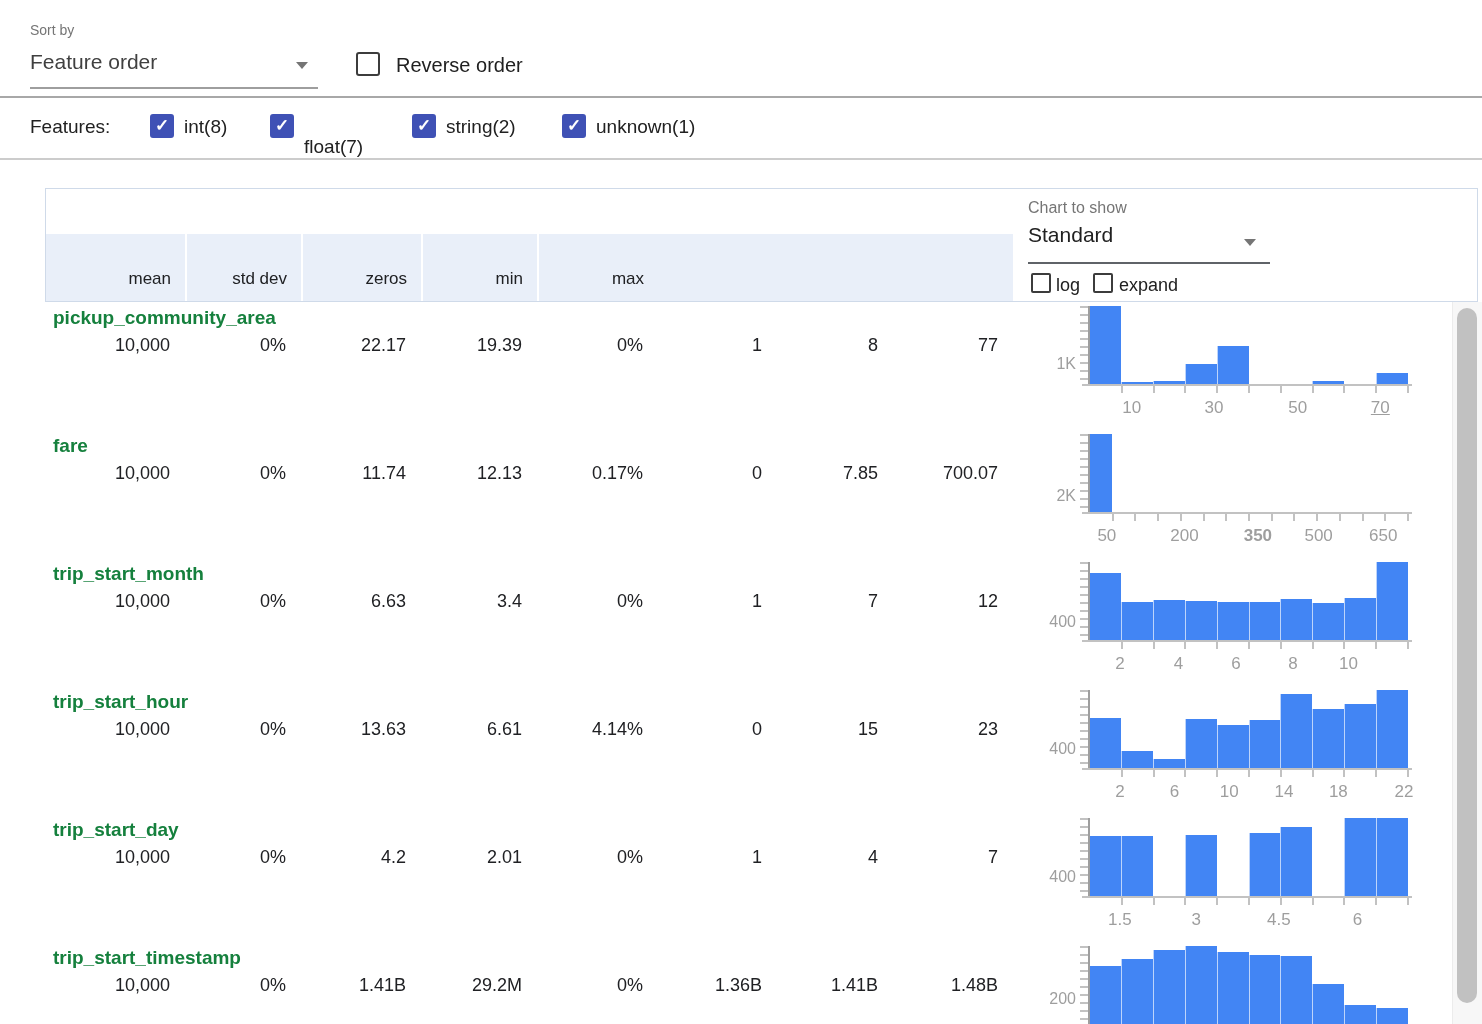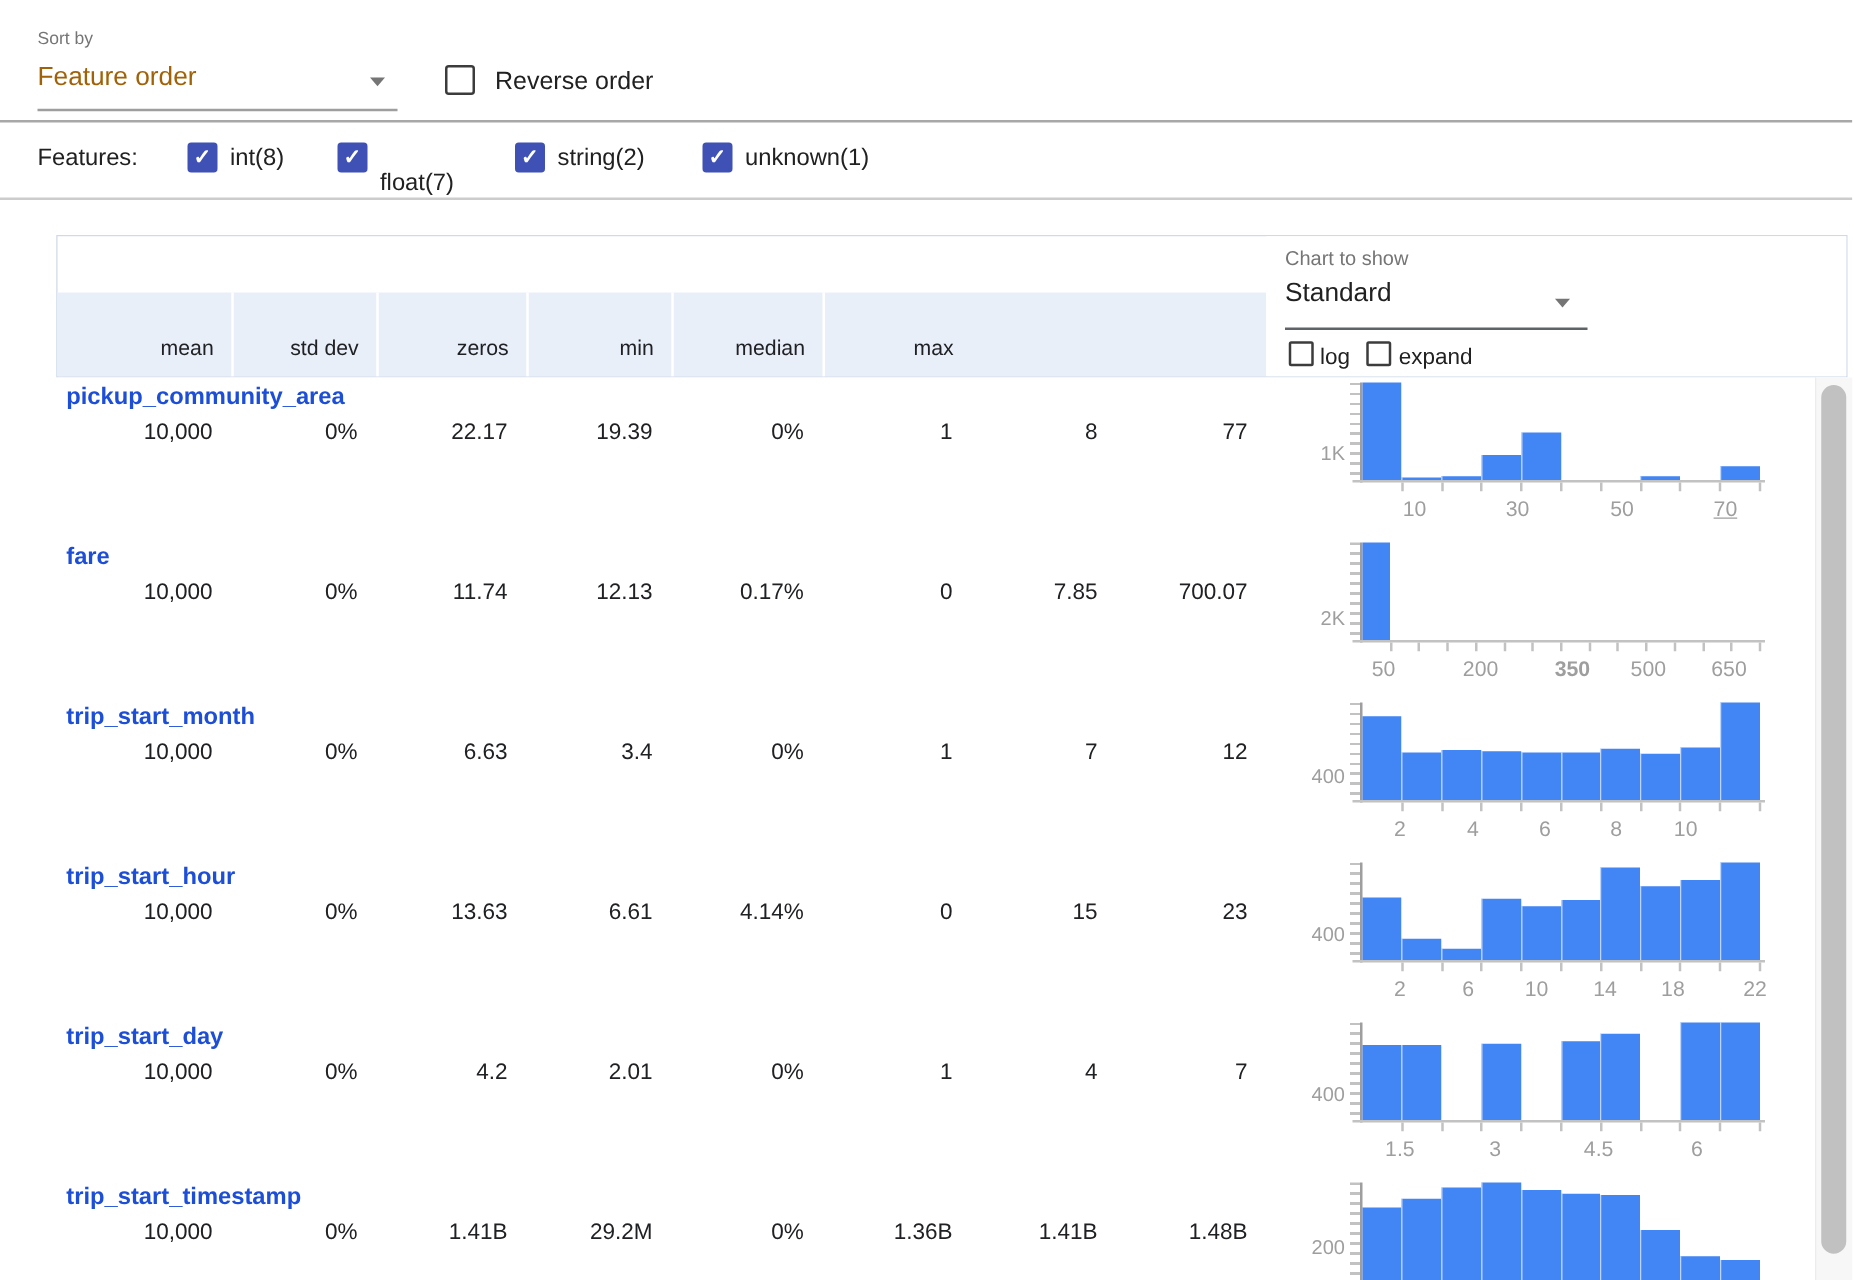--- a/index.html
+++ b/index.html
@@ -2,21 +2,21 @@
 <html><head>
 <meta charset="utf-8">
 <style>
   html,body{margin:0;padding:0;background:#fff;}
   .page{position:relative;width:1482px;height:1024px;overflow:hidden;background:#fff;
         font-family:"Liberation Sans",sans-serif;color:#202124;}
   .abs{position:absolute;}
 
   
   .sortby-label{left:30px;top:22px;font-size:14px;color:#757575;}
-  .sortby-value{left:30px;top:50px;font-size:21px;color:#a16207;}
+  .sortby-value{left:30px;top:50px;font-size:21px;color:#404040;}
   .sortby-underline{left:30px;top:87px;width:288px;height:1.5px;background:#9e9e9e;}
   .dd-arrow{width:0;height:0;border-left:6px solid transparent;border-right:6px solid transparent;
             border-top:7px solid #757575;}
   .sortby-arrow{left:296px;top:62px;}
   .cbx{box-sizing:border-box;width:24px;height:24px;border:2.5px solid #3c3c3c;border-radius:3px;background:#fff;}
   .cbx.checked{border-color:#3f51b5;background:#3f51b5;color:#fff;font-size:17px;font-weight:bold;
                line-height:20px;text-align:center;}
   .rev-cbx{left:356px;top:52px;}
   .rev-label{left:396px;top:54px;font-size:20px;color:#212121;}
   .search-input{left:563px;top:46px;width:477px;height:40px;border:none;outline:none;
@@ -45,21 +45,21 @@
   .cts-underline{left:15px;top:73px;width:242px;height:2px;background:#5f6368;}
   .mini-cbx{box-sizing:border-box;width:20px;height:20px;border:2.5px solid #3c3c3c;border-radius:2px;background:#fff;}
   .log-cbx{left:18px;top:84px;}
   .log-label{left:43px;top:86px;font-size:18px;color:#212121;}
   .expand-cbx{left:80px;top:84px;}
   .expand-label{left:106px;top:86px;font-size:18px;color:#212121;}
 
   
   .rows{left:45px;top:302px;width:1433px;}
   .frow{position:relative;width:1433px;height:128px;background:#fff;}
-  .fname{position:absolute;left:8px;top:5px;font-size:19px;font-weight:bold;color:#1d4ed8;}
+  .fname{position:absolute;left:8px;top:5px;font-size:19px;font-weight:bold;color:#15803d;}
   .fvalues{position:absolute;left:0;top:33px;width:967px;display:grid;
            grid-template-columns:139px 116px 120px 116px 121px 119px 116px 120px;}
   .fvalues .cell{box-sizing:border-box;text-align:right;padding-right:14px;font-size:18px;color:#202124;}
 
   
   .hist{position:absolute;left:985px;top:0;width:430px;height:128px;}
   .ylab{position:absolute;left:0;width:46px;text-align:right;font-size:16px;color:#9e9e9e;}
   .yladder{position:absolute;left:50px;top:4px;width:8px;height:79px;
            background:repeating-linear-gradient(to bottom,#c2c2c2 0 2px,transparent 2px 8px);}
   .yaxis{position:absolute;left:58px;top:4px;width:2px;height:80px;background:#9e9e9e;}
@@ -103,21 +103,20 @@
     </div>
 
   <div class="abs divider2"></div>
 
   <div class="abs thead">
     <div class="abs subheader" id="subheader">
         <div class="col">mean</div>
         <div class="col">std dev</div>
         <div class="col">zeros</div>
         <div class="col">min</div>
-        <div class="col">median</div>
         <div class="col">max</div>
       </div>
     <div class="abs chart-controls">
       <div class="abs cts-label">Chart to show</div>
       <div class="abs cts-value">Standard</div>
       <div class="abs dd-arrow cts-arrow"></div>
       <div class="abs cts-underline"></div>
       <div class="abs mini-cbx log-cbx" id="log-cbx"></div>
       <div class="abs log-label">log</div>
       <div class="abs mini-cbx expand-cbx" id="expand-cbx"></div>

